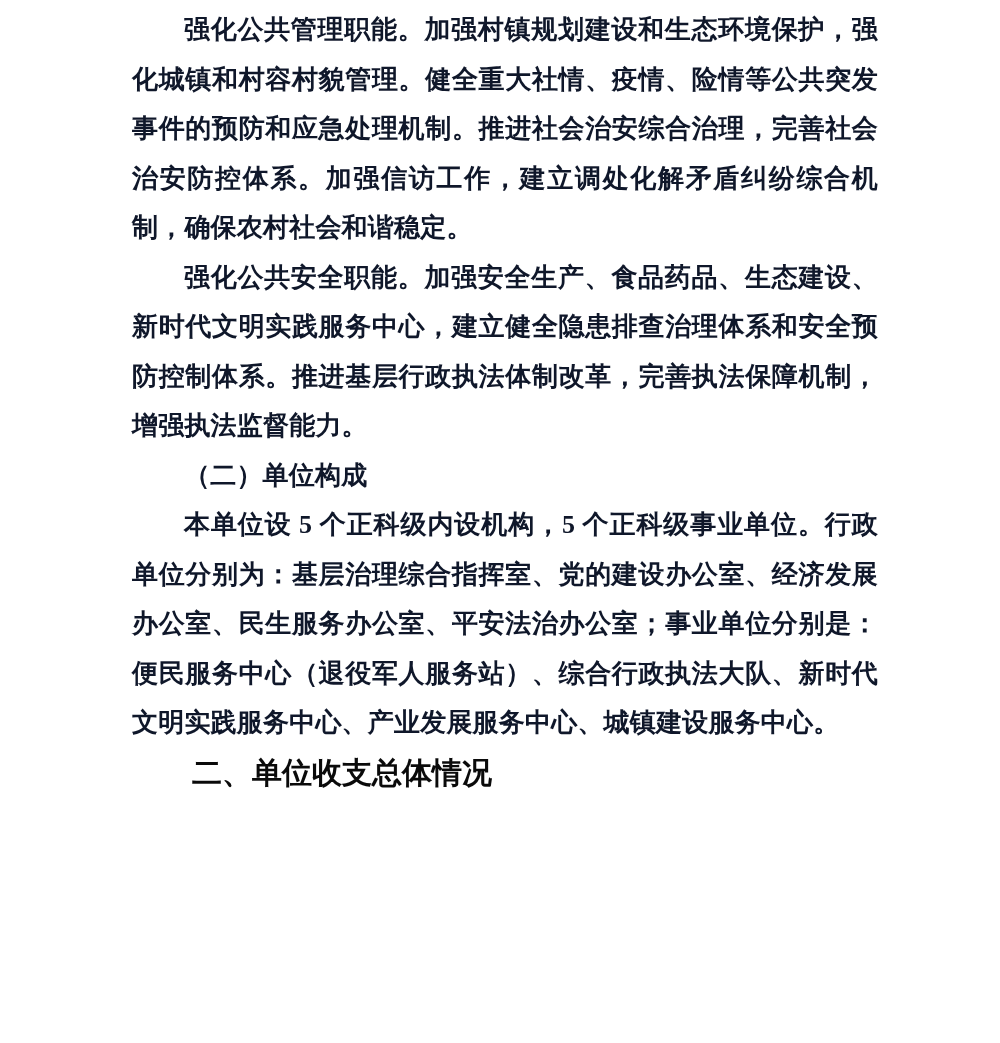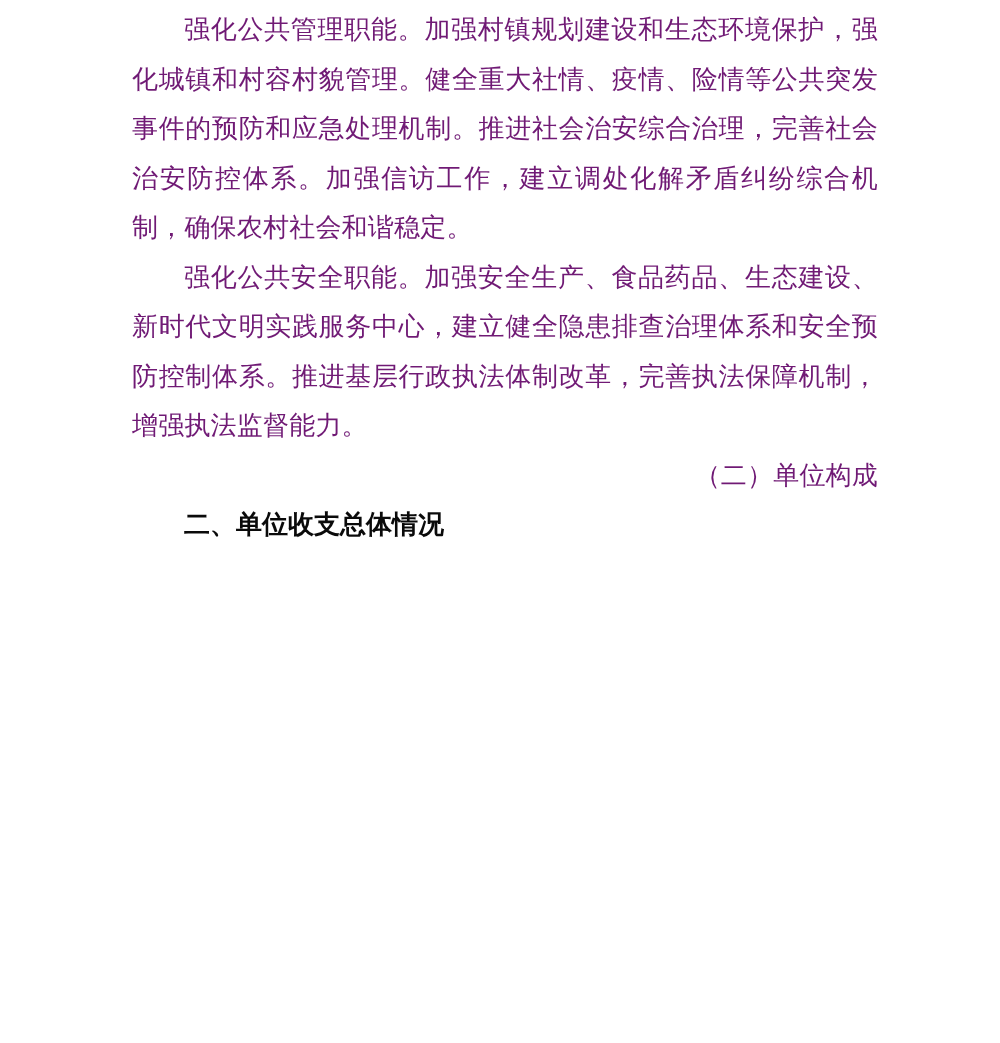--- a/index.html
+++ b/index.html
@@ -17,41 +17,43 @@
     width: 1000px;
     height: 1043px;
     padding: 5px 122px 0 132px;
     background: #ffffff;
   }
   .para {
     margin: 0;
     font-family: "Liberation Serif", "DejaVu Serif", serif;
     font-size: 26px;
     line-height: 49.5px;
-    color: #701a75;
+    color: #0f172a;
     text-align: justify;
     text-justify: inter-ideograph;
     text-indent: 2em;
     letter-spacing: 0.2px;
+    font-weight: bold;
   }
   .subheading {
-    text-align: right;
+    text-align: left;
   }
   .heading {
     margin: 0;
     font-family: "Liberation Sans", "DejaVu Sans", sans-serif;
     font-weight: bold;
-    font-size: 26px;
+    font-size: 30px;
     line-height: 49.5px;
     color: #0a0a0a;
     text-indent: 2em;
     text-align: left;
   }
 </style>
 </head>
 <body>
 
 <div class="page">
   <p class="para">强化公共管理职能。加强村镇规划建设和生态环境保护，强化城镇和村容村貌管理。健全重大社情、疫情、险情等公共突发事件的预防和应急处理机制。推进社会治安综合治理，完善社会治安防控体系。加强信访工作，建立调处化解矛盾纠纷综合机制，确保农村社会和谐稳定。</p>
   <p class="para">强化公共安全职能。加强安全生产、食品药品、生态建设、新时代文明实践服务中心，建立健全隐患排查治理体系和安全预防控制体系。推进基层行政执法体制改革，完善执法保障机制，增强执法监督能力。</p>
   <p class="para subheading">（二）单位构成</p>
+  <p class="para">本单位设 5 个正科级内设机构，5 个正科级事业单位。行政单位分别为：基层治理综合指挥室、党的建设办公室、经济发展办公室、民生服务办公室、平安法治办公室；事业单位分别是：便民服务中心（退役军人服务站）、综合行政执法大队、新时代文明实践服务中心、产业发展服务中心、城镇建设服务中心。</p>
   <p class="heading">二、单位收支总体情况</p>
 </div>
 
 </body></html>

